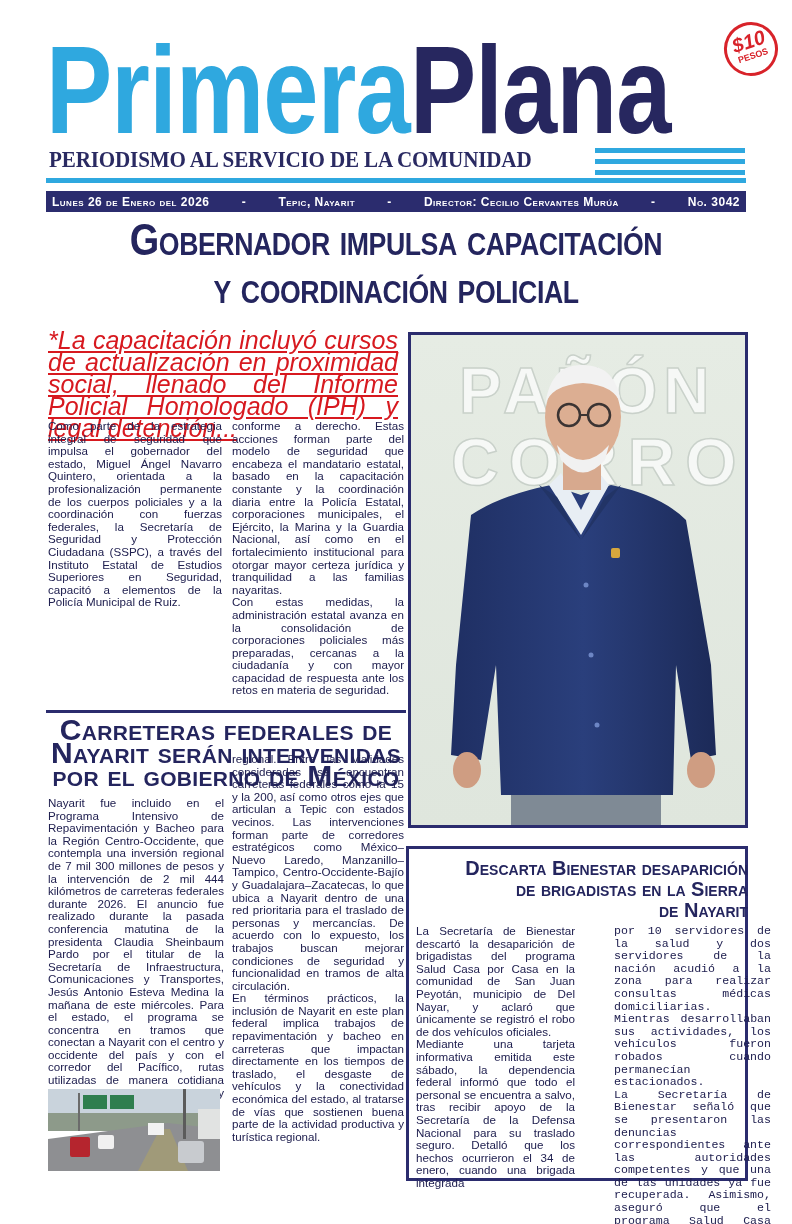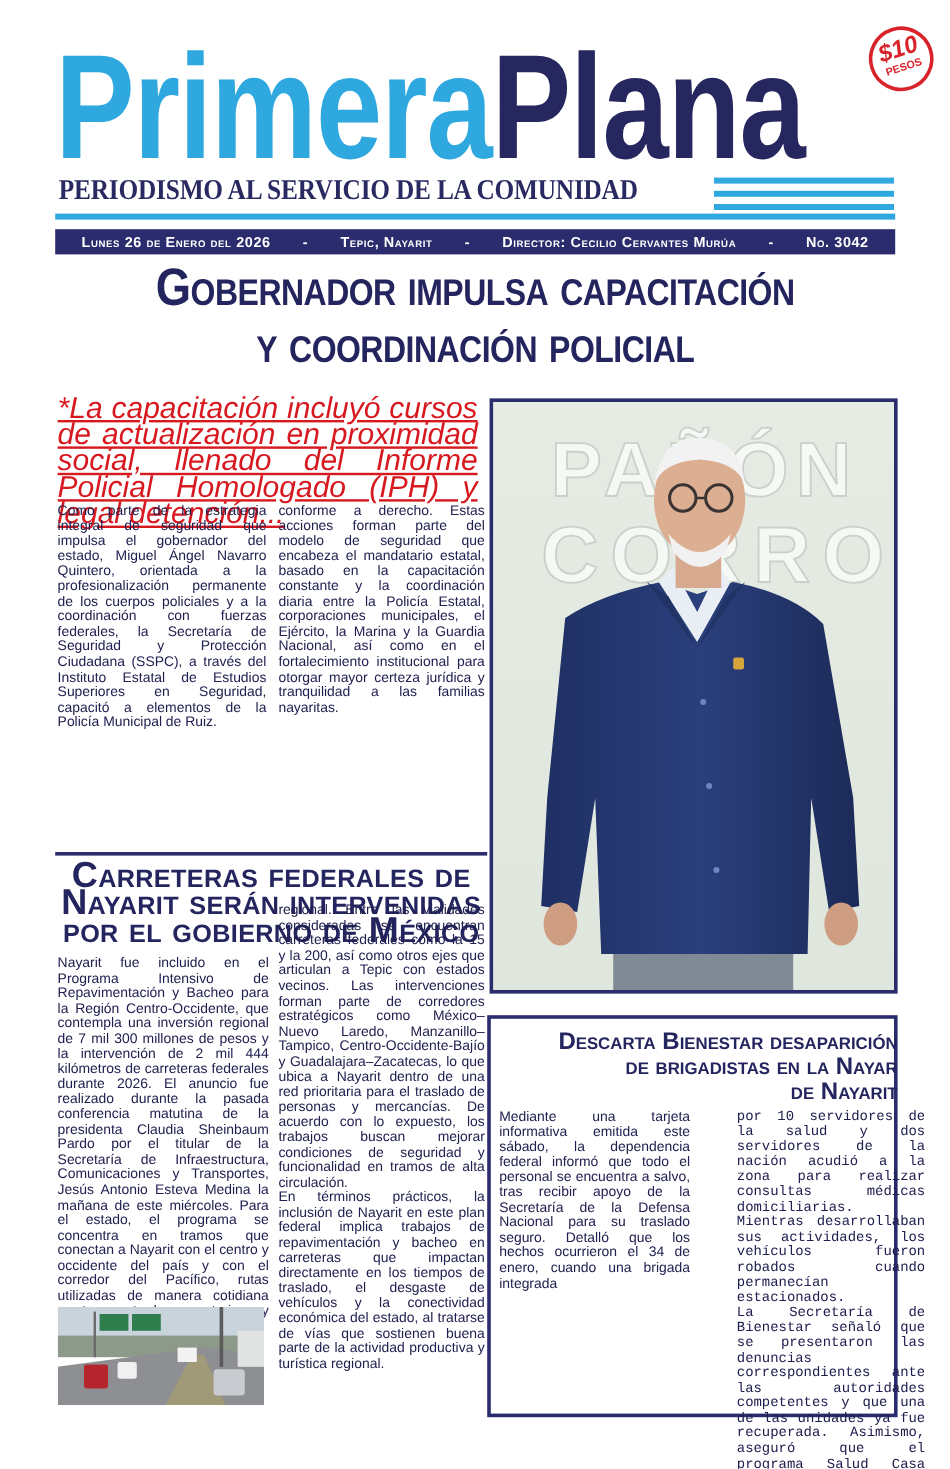--- a/index.html
+++ b/index.html
@@ -11,21 +11,21 @@
 
   .price { left:724px; top:22px; width:48px; height:48px; border:3px solid #d8232a; border-radius:50%; color:#d8232a; text-align:center; transform:rotate(-18deg); background:#fff; }
   .price .amt { display:block; font-style:italic; font-weight:bold; font-size:20px; line-height:22px; margin-top:5px; }
   .price .cur { display:block; font-weight:bold; font-size:9px; line-height:9px; }
 
   .tagline { left:49px; top:146px; font-family:"Liberation Serif", serif; font-weight:bold; font-size:24px; color:#2a2a62; letter-spacing:-0.2px; transform:scaleX(0.88); transform-origin:left; white-space:nowrap; }
   .stripes { left:595px; top:148px; width:150px; }
   .stripes div { height:5px; background:#2fa8df; margin-bottom:6px; }
   .under-rule { left:46px; top:178px; width:700px; height:5px; background:#2fa8df; }
 
-  .dateline { left:46px; top:191px; width:700px; height:21px; background:#2b2c6e; color:#ffffff; display:flex; align-items:center; justify-content:space-between; padding:0 22px; box-sizing:border-box; font-family:"Liberation Sans Narrow","Liberation Sans", sans-serif; font-weight:bold; font-size:12px; font-variant:small-caps; letter-spacing:0.5px; white-space:nowrap; }
+  .dateline { left:46px; top:191px; width:700px; height:21px; background:#2b2c6e; color:#ffffff; display:flex; align-items:center; justify-content:space-between; padding:0 6px; box-sizing:border-box; font-family:"Liberation Sans Narrow","Liberation Sans", sans-serif; font-weight:bold; font-size:12px; font-variant:small-caps; letter-spacing:0.5px; white-space:nowrap; }
   .dateline span { display:inline-block; }
 
   
   .headline { left:40px; top:216px; width:712px; text-align:center; color:#24255e; font-weight:900; font-size:44px; line-height:48px; font-variant:small-caps; transform:scaleX(0.86); transform-origin:center; letter-spacing:-0.5px; }
 
   .kicker { left:48px; top:329px; width:350px; color:#d7191f; font-style:italic; font-size:25px; line-height:22px; text-align:justify; text-align-last:left;text-decoration:underline; }
 
   .col { font-size:11.6px; line-height:12.6px; color:#202050; text-align:justify; hyphens:manual; }
   .c1 { left:48px; top:420px; width:174px; }
   .c2 { left:232px; top:420px; width:172px; }
@@ -85,20 +85,21 @@
   <div>y coordinación policial</div>
 </div>
 
 <div class="abs kicker">*La capacitación incluyó cursos de actualización en proximidad social, llenado del Informe Policial Homologado (IPH) y legal detención...</div>
 
 <div class="abs col c1">
   <div>Como parte de la estrategia integral de seguridad que impulsa el gobernador del estado, Miguel Ángel Navarro Quintero, orientada a la profesionalización permanente de los cuerpos policiales y a la coordinación con fuerzas federales, la Secretaría de Seguridad y Protección Ciudadana (SSPC), a través del Instituto Estatal de Estudios Superiores en Seguridad, capacitó a elementos de la Policía Municipal de Ruiz.</div>
 </div>
 <div class="abs col c2">
   <div>conforme a derecho. Estas acciones forman parte del modelo de seguridad que encabeza el mandatario estatal, basado en la capacitación constante y la coordinación diaria entre la Policía Estatal, corporaciones municipales, el Ejército, la Marina y la Guardia Nacional, así como en el fortalecimiento institucional para otorgar mayor certeza jurídica y tranquilidad a las familias nayaritas.</div>
+  <div>Con estas medidas, la administración estatal avanza en la consolidación de corporaciones policiales más preparadas, cercanas a la ciudadanía y con mayor capacidad de respuesta ante los retos en materia de seguridad.</div>
 </div>
 
 <div class="abs photo">
   <svg width="334" height="490" viewBox="0 0 334 490">
     <defs>
       <linearGradient id="wall" x1="0" y1="0" x2="0" y2="1">
         <stop offset="0" stop-color="#e6ece4"></stop>
         <stop offset="1" stop-color="#dfe6dd"></stop>
       </linearGradient>
       <linearGradient id="shirt" x1="0" y1="0" x2="1" y2="0">
@@ -164,22 +165,23 @@
     <rect x="22" y="48" width="20" height="20" rx="2" fill="#b5252e"></rect>
     <rect x="50" y="46" width="16" height="14" rx="2" fill="#f0f0f0"></rect>
     <rect x="130" y="52" width="26" height="22" rx="3" fill="#c8cbcf"></rect>
     <rect x="100" y="34" width="16" height="12" fill="#f2f2f2"></rect>
   </svg>
 </div>
 
 <div class="abs box"></div>
 <div class="abs head3">
   <div>Descarta Bienestar desaparición</div>
-  <div>de brigadistas en la Nayar</div>
+  <div>de brigadistas en la Sierra</div>
   <div>de Nayarit</div>
 </div>
 <div class="abs col c5">
+  <div>La Secretaría de Bienestar descartó la desaparición de brigadistas del programa Salud Casa por Casa en la comunidad de San Juan Peyotán, municipio de Del Nayar, y aclaró que únicamente se registró el robo de dos vehículos oficiales.</div>
   <div>Mediante una tarjeta informativa emitida este sábado, la dependencia federal informó que todo el personal se encuentra a salvo, tras recibir apoyo de la Secretaría de la Defensa Nacional para su traslado seguro. Detalló que los hechos ocurrieron el 34 de enero, cuando una brigada integrada</div>
 </div>
 <div class="abs col c6">
   <div>por 10 servidores de la salud y dos servidores de la nación acudió a la zona para realizar consultas médicas domiciliarias. Mientras desarrollaban sus actividades, los vehículos fueron robados cuando permanecían estacionados.</div>
   <div>La Secretaría de Bienestar señaló que se presentaron las denuncias correspondientes ante las autoridades competentes y que una de las unidades ya fue recuperada. Asimismo, aseguró que el programa Salud Casa por Casa continúa operando con normalidad en la entidad.</div>
 </div>
 
 </body></html>

